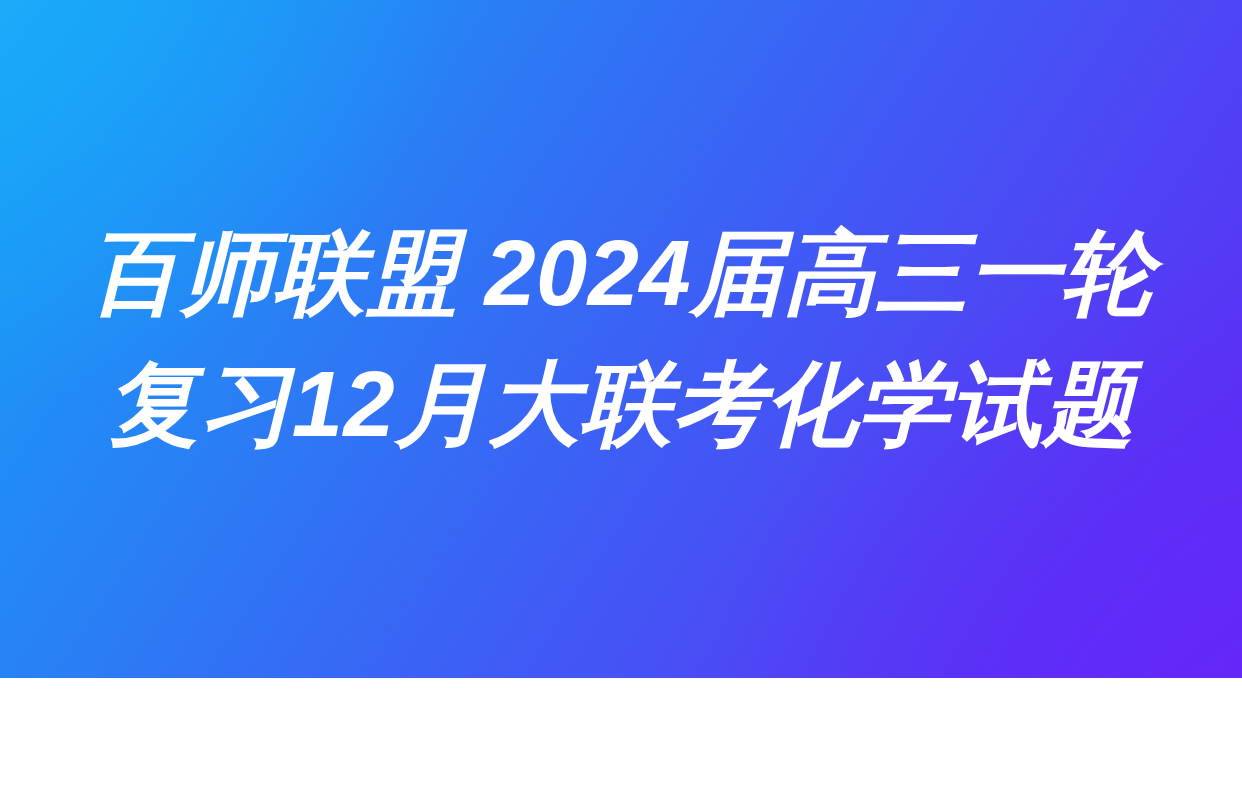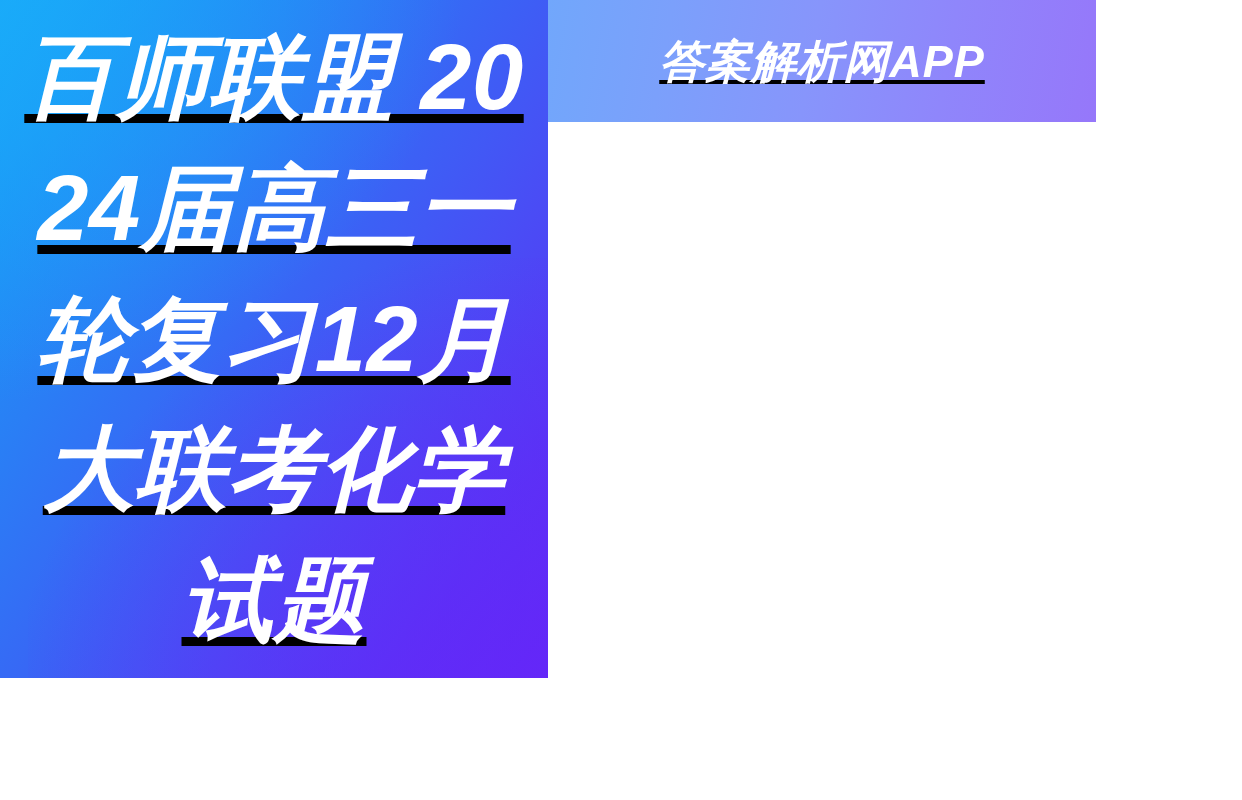--- a/index.html
+++ b/index.html
@@ -10,23 +10,22 @@
     height: 800px;
     overflow: hidden;
     background: #ffffff;
   }
 
   #card {
     position: relative;
     width: 1096px;
     height: 800px;
     display: flex;
-    flex-direction: row;
+    flex-direction: column;
     font-family: "Liberation Sans", "DejaVu Sans", sans-serif;
-    text-decoration: underline;
   }
 
   
   #hero {
     position: relative;
     width: 1242px;
     height: 678px;
     background:
       linear-gradient(123deg,
         #17a3f7 0%,
@@ -116,17 +115,14 @@
 </style>
 </head>
 <body>
 
 <div id="card">
 
   <div id="hero">
     <h1 id="hero-title">百师联盟 2024届高三一轮复习12月大联考化学试题</h1>
   </div>
 
-  <div id="footer">
-    <div id="footer-text">答案解析网APP</div>
-  </div>
 
 </div>
 
 </body></html>

